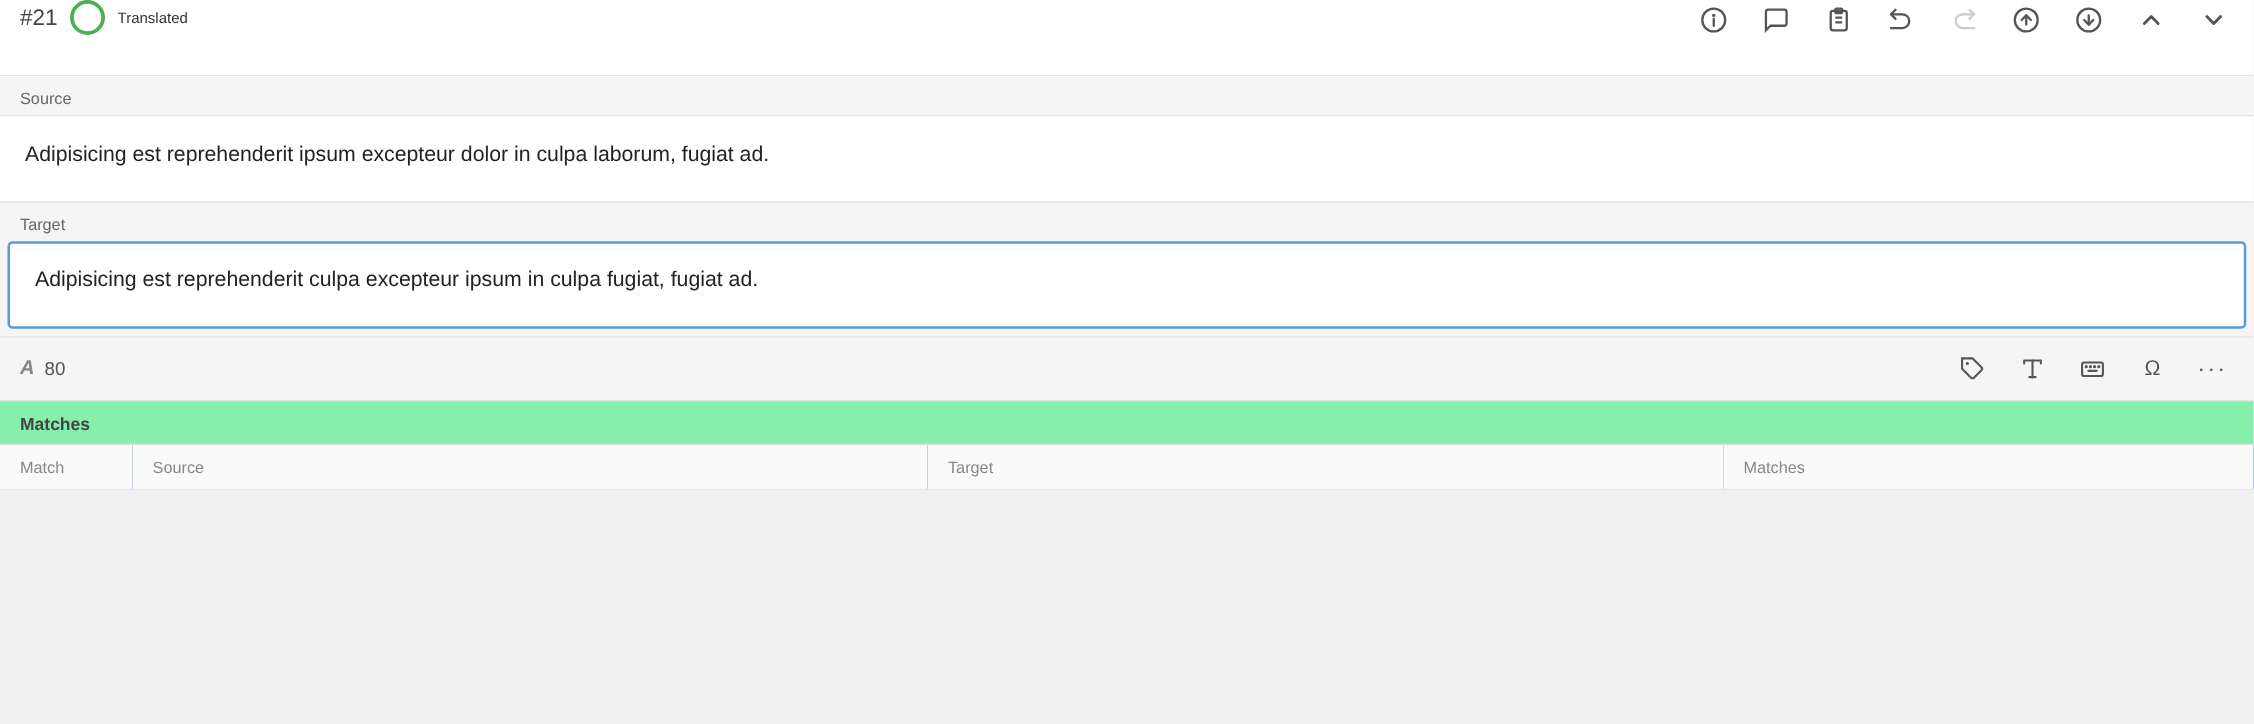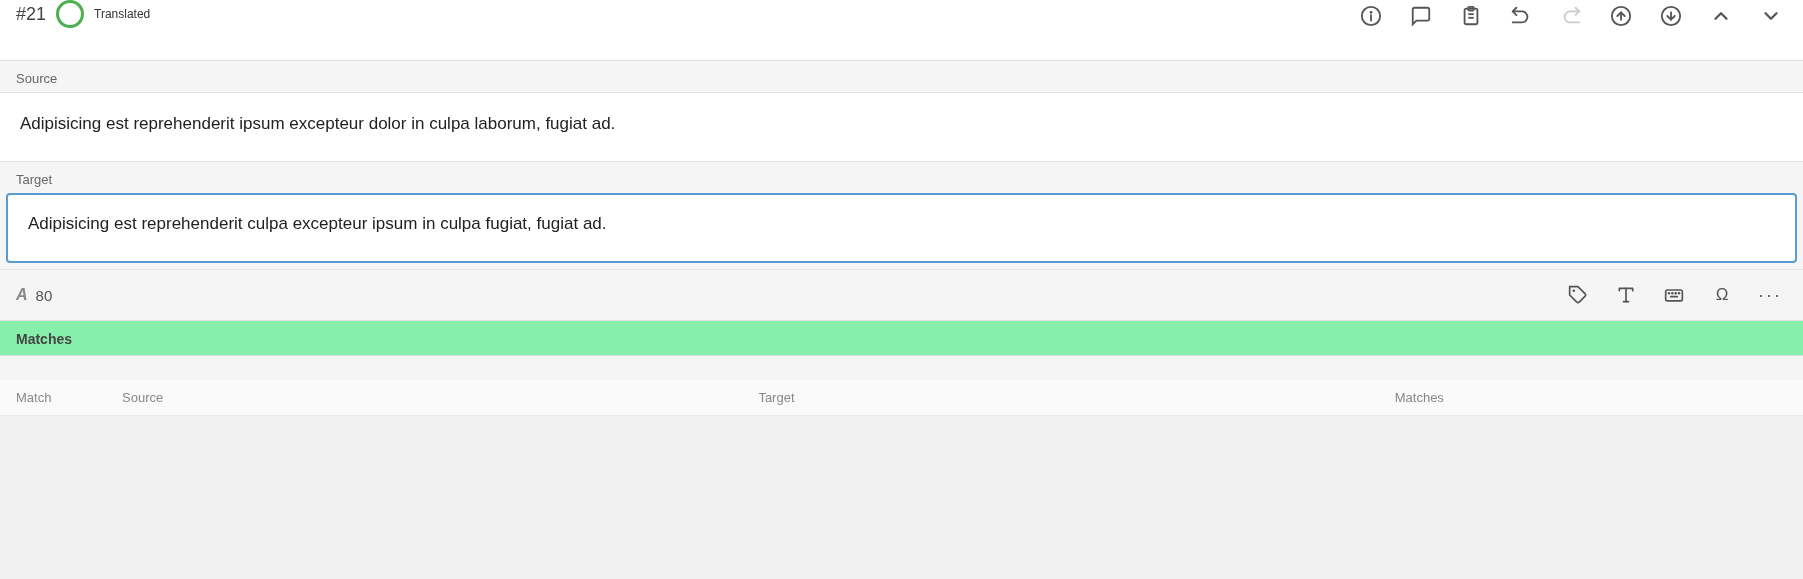--- a/index.html
+++ b/index.html
@@ -179,21 +179,20 @@
       font-weight: 700;
       color: #444;
       padding: 10px 16px 8px 16px;
       background: #86efac;
       border-bottom: 1px solid #e0e0e0;
     }
     .matches-table {
       width: 100%;
       border-collapse: collapse;
       background: #1d4ed8;
-      margin-top: 24px;
     }
     .matches-table th {
       text-align: left;
       font-size: 13px;
       color: #888;
       font-weight: 400;
       padding: 10px 16px;
       border-bottom: 1px solid #e8e8e8;
       background: #fafafa;
     }

